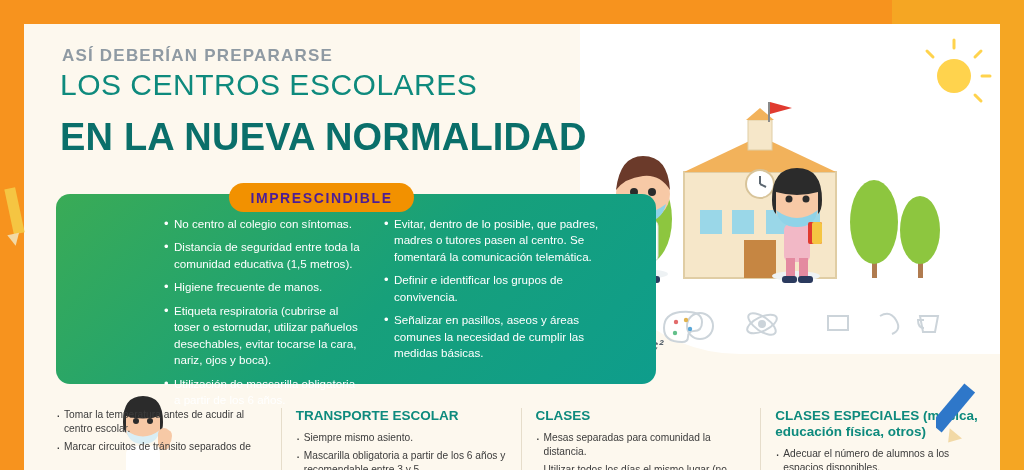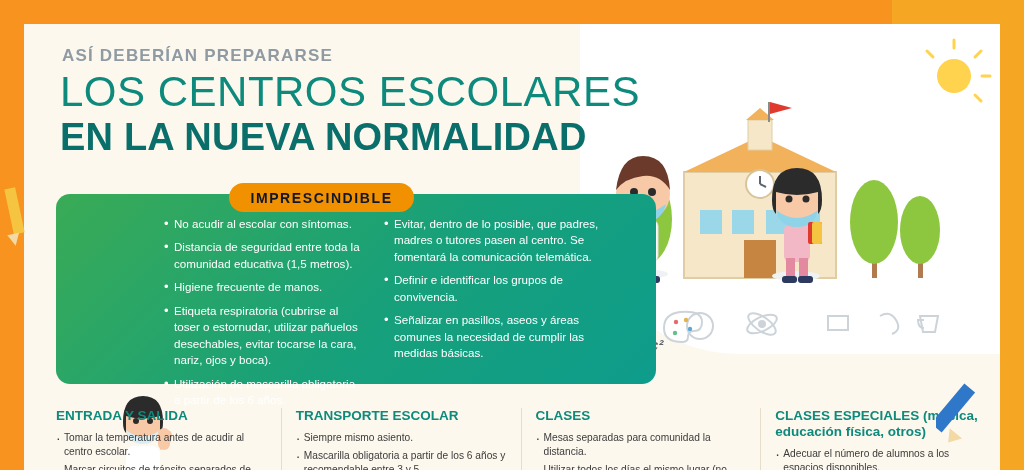--- a/index.html
+++ b/index.html
@@ -25,37 +25,37 @@
     border-bottom-left-radius:160px;
   }
 
   
   .kicker{
     position:absolute;left:38px;top:22px;
     font-size:17px;letter-spacing:1.2px;color:#8f9aa3;font-weight:700;
   }
   .title1{
     position:absolute;left:36px;top:44px;
-    font-size:42px;letter-spacing:0.5px;color:#0e8a7d;font-weight:400;
+    font-size:30px;letter-spacing:0.5px;color:#0e8a7d;font-weight:400;
   }
   .title2{
     position:absolute;left:36px;top:92px;
     font-size:38px;letter-spacing:0.2px;color:#0a6f6a;font-weight:800;text-align:center;
   }
 
   
   .greenpanel{
     position:absolute;left:32px;top:170px;width:600px;height:190px;
     background:linear-gradient(135deg,#3aab56 0%,#17a07a 55%,#0e9d8c 100%);
     border-radius:14px;
   }
   .badge{
     position:absolute;left:205px;top:159px;width:185px;height:29px;
     background:#f29100;border-radius:15px;
-    color:#0f172a;font-size:14px;font-weight:800;letter-spacing:1.6px;
+    color:#4c1d95;font-size:14px;font-weight:800;letter-spacing:1.6px;
     display:flex;align-items:center;justify-content:center;text-align:right;
   }
   .bullets{
     position:absolute;color:#ffffff;font-size:11.6px;line-height:1.42;
   }
   .col1{left:140px;top:192px;width:200px;}
   .col2{left:360px;top:192px;width:225px;}
   .bullets ul{margin:0;padding:0;list-style:none;}
   .bullets li{position:relative;padding-left:10px;margin-bottom:7px;}
   .bullets li:before{content:"•";position:absolute;left:0;top:-1px;color:#ffffff;font-size:13px;}
@@ -209,38 +209,37 @@
         <circle cx="42" cy="31" r="3" fill="#2b2b2b"></circle>
         <path d="M18 40 q17 13 34 0 q-3 14 -17 14 q-14 0 -17 -14z" fill="#d9eef5"></path>
         <path d="M52 60 q12 -4 12 -14 q0 -6 -5 -6 q-5 0 -5 6" fill="#f7c9a6"></path>
         <rect x="50" y="38" width="12" height="22" rx="6" fill="#f7c9a6"></rect>
       </svg>
     </div>
     <div class="badge">IMPRESCINDIBLE</div>
 
     <div class="bullets col1">
       <ul>
-        <li>No acudir al escolar con síntomas.</li>
+        <li>No centro al colegio con síntomas.</li>
         <li>Distancia de seguridad entre toda la comunidad educativa (1,5 metros).</li>
         <li>Higiene frecuente de manos.</li>
         <li>Etiqueta respiratoria (cubrirse al toser o estornudar, utilizar pañuelos desechables, evitar tocarse la cara, nariz, ojos y boca).</li>
         <li>Utilización de mascarilla obligatoria a partir de los 6 años.</li>
       </ul>
     </div>
     <div class="bullets col2">
       <ul>
         <li>Evitar, dentro de lo posible, que padres, madres o tutores pasen al centro. Se fomentará la comunicación telemática.</li>
         <li>Definir e identificar los grupos de convivencia.</li>
         <li>Señalizar en pasillos, aseos y áreas comunes la necesidad de cumplir las medidas básicas.</li>
       </ul>
     </div>
 
     <div class="bottom">
       <div class="bcol">
-        <div class="bhead">ENTRADA Y SALIDA</div>
         <ul>
           <li>Tomar la temperatura antes de acudir al centro escolar.</li>
           <li>Marcar circuitos de tránsito separados de</li>
         </ul>
       </div>
       <div class="bcol">
         <div class="bhead">TRANSPORTE ESCOLAR</div>
         <ul>
           <li>Siempre mismo asiento.</li>
           <li>Mascarilla obligatoria a partir de los 6 años y recomendable entre 3 y 5.</li>

